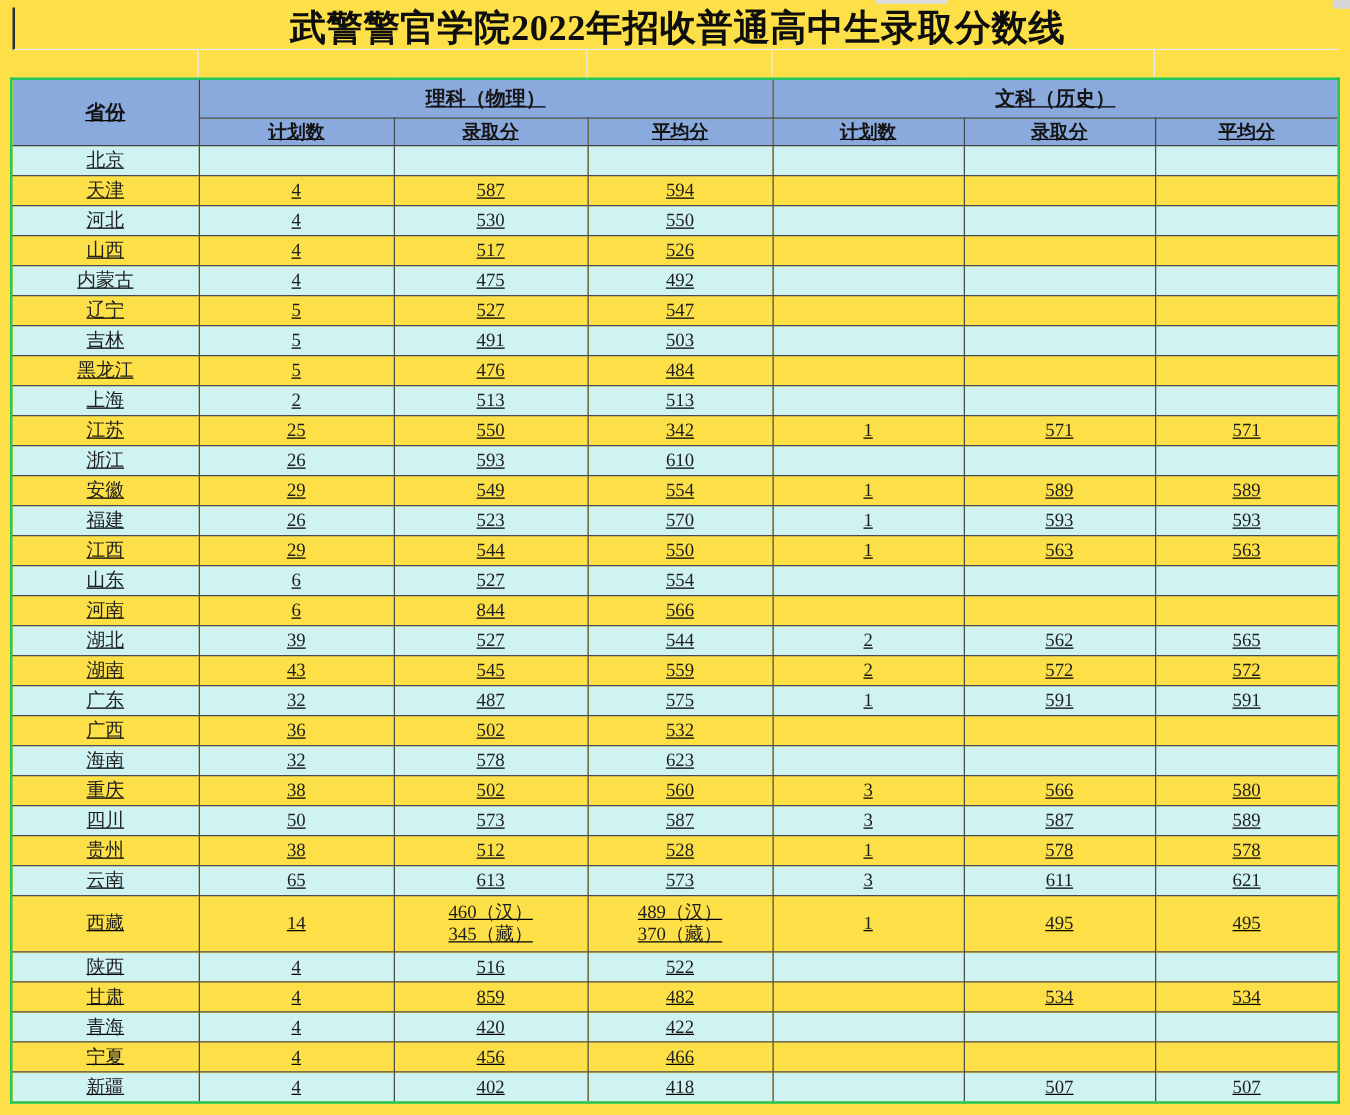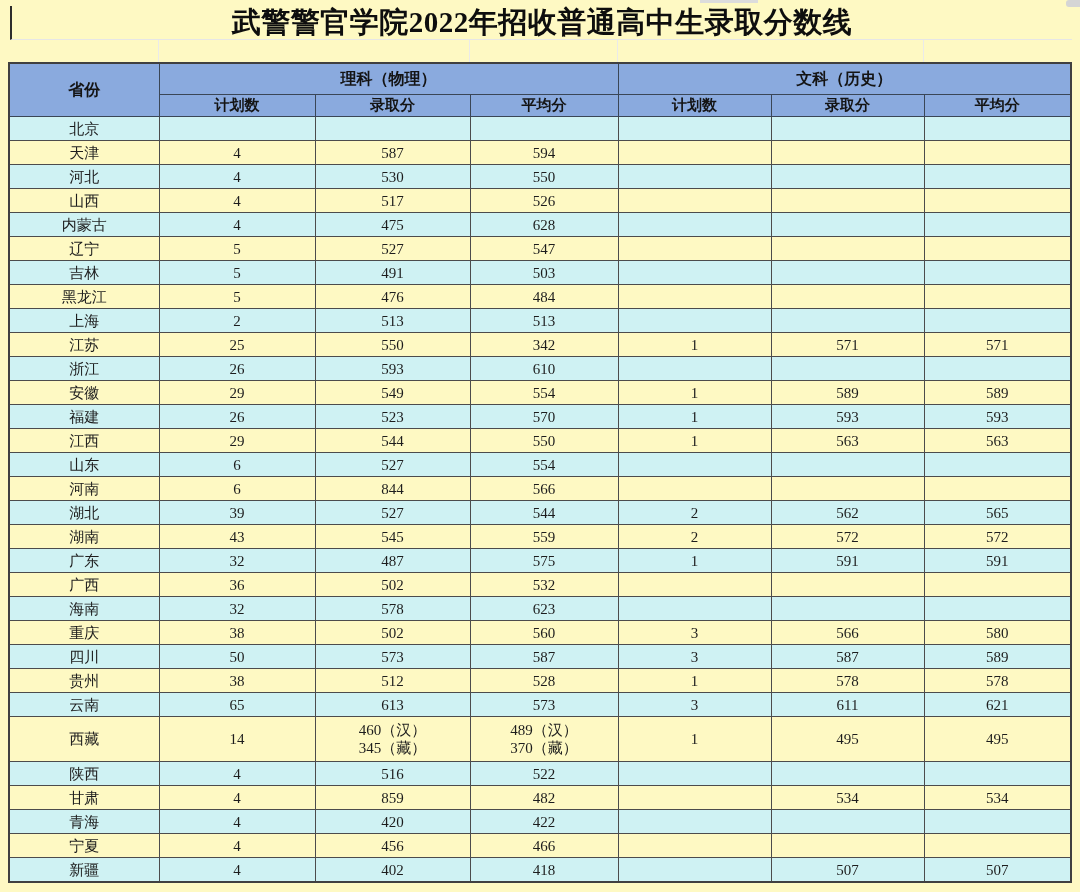--- a/index.html
+++ b/index.html
@@ -1,37 +1,38 @@
 <!DOCTYPE html>
 <html style="--header-blue: #8aaade; --row-cyan: #cff2f3;"><head>
 <meta charset="utf-8">
 <style>
   html, body { margin: 0; padding: 0; background: #ffffff; }
   body { width: 1080px; height: 892px; font-family: "Liberation Serif", "DejaVu Serif", serif; }
-  .page { position: relative; width: 1080px; height: 892px; background: #fef9c3; overflow: hidden; }
+  .page { position: relative; width: 1080px; height: 892px; background: #fde047; overflow: hidden; }
 
   .edge-frag { position: absolute; background: #dcdcdc; }
   .edge-frag.left { top: 0; left: 700px; width: 58px; height: 3px; }
   .edge-frag.right { top: 0; right: 0; width: 14px; height: 7px; border-radius: 3px 0 0 3px; background: #d5d5d5; }
 
   .title-row {
     position: absolute; top: 6px; left: 10px; width: 1060px; height: 33px;
     display: flex; align-items: center; justify-content: center;
     font-size: 29px; font-weight: bold; color: #0e0e0e;
     border-left: 2px solid #2d2d2d; border-bottom: 1px solid #e6e6e6;
     letter-spacing: 0.5px;
   }
 
   .gap-row { position: absolute; top: 40px; left: 8px; width: 1062px; height: 22px; }
   .gap-row .vline { position: absolute; top: 0; bottom: 0; width: 1px; background: #eaeaea; }
 
   table.score {
     position: absolute; top: 62px; left: 8px; width: 1062px;
     border-collapse: collapse; table-layout: fixed;
-    border: 2px solid #404040;
+    border: 2px solid #22c55e;
+    text-decoration: underline;
   }
   .score th, .score td {
     border: 1px solid #4c4c4c; text-align: center; vertical-align: middle;
     overflow: hidden; padding: 0;
   }
   .score thead th {
     background: var(--header-blue, #8aaade);
     border-color: #3a4656;
     color: #141414;
   }
@@ -120,21 +121,21 @@
           <td>517</td>
           <td>526</td>
           <td></td>
           <td></td>
           <td></td>
         </tr>
         <tr>
           <td>内蒙古</td>
           <td>4</td>
           <td>475</td>
-          <td>628</td>
+          <td>492</td>
           <td></td>
           <td></td>
           <td></td>
         </tr>
         <tr>
           <td>辽宁</td>
           <td>5</td>
           <td>527</td>
           <td>547</td>
           <td></td>

